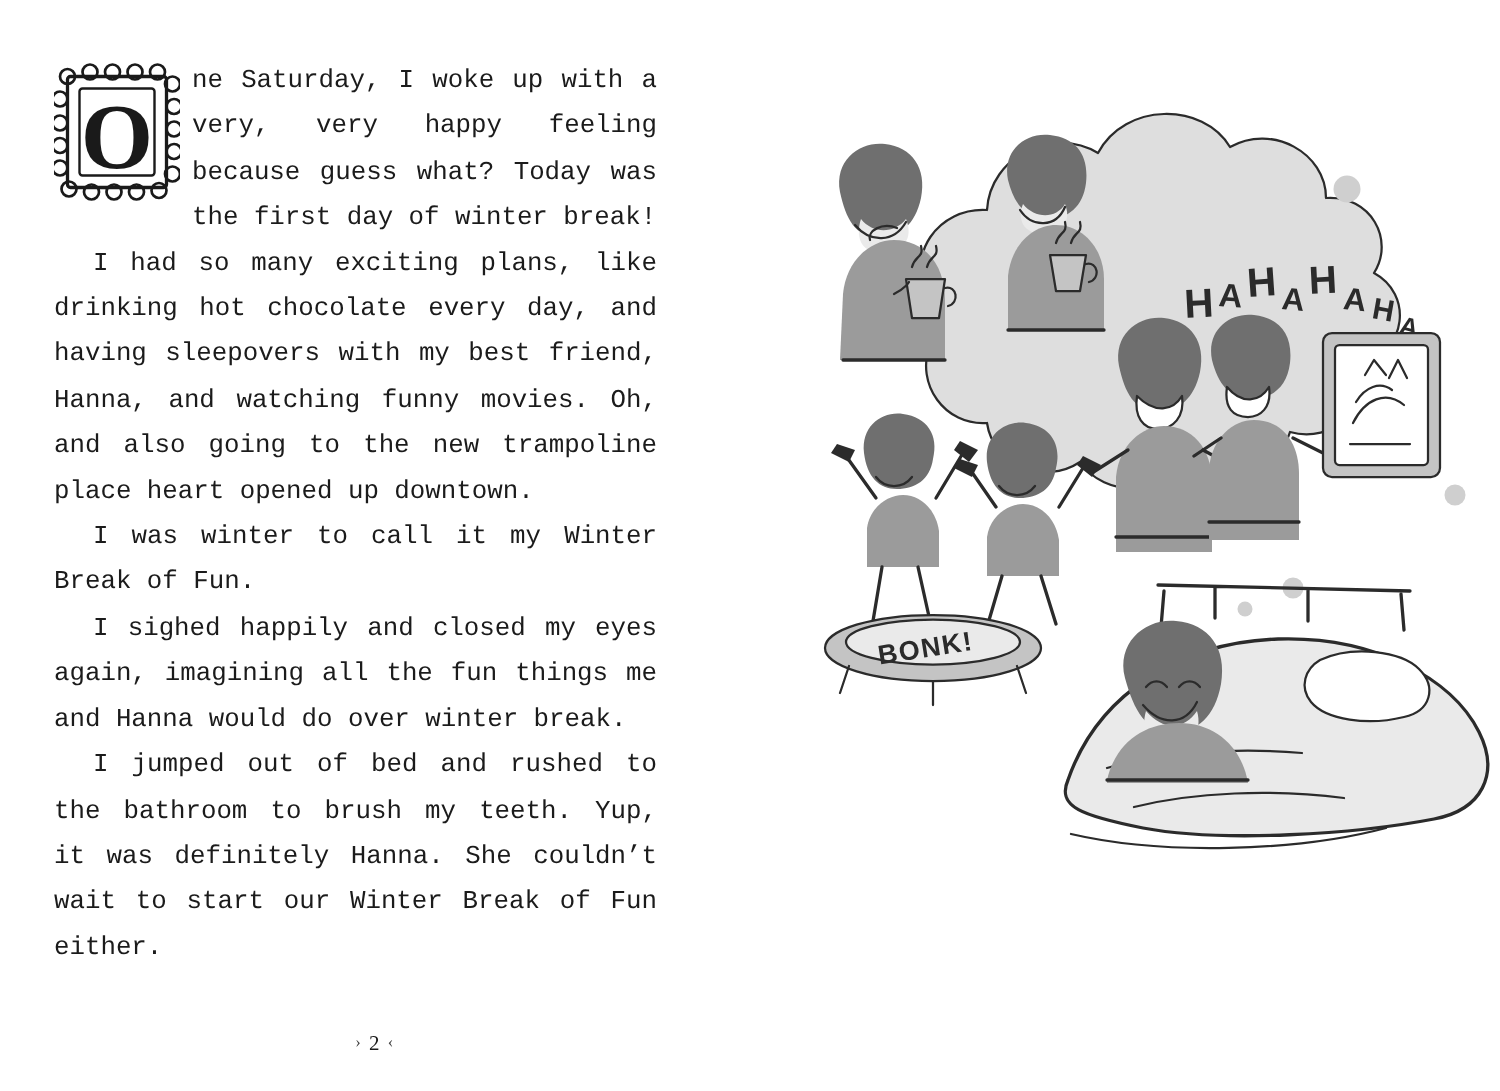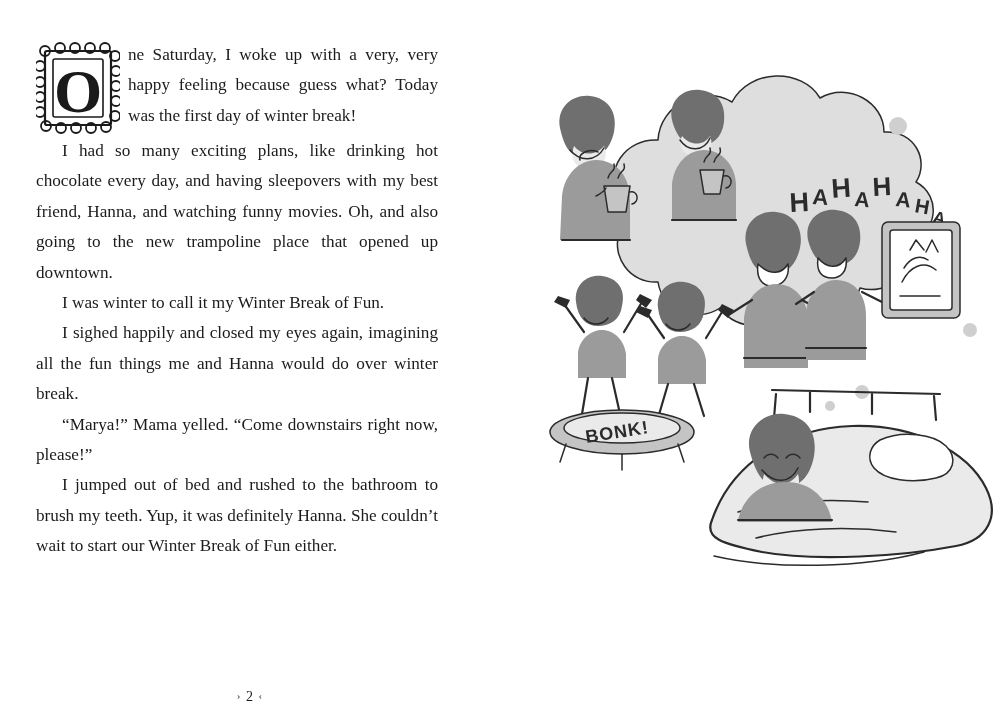--- a/index.html
+++ b/index.html
@@ -44,20 +44,21 @@
     float: left;
     width: 84px;
     height: 92px;
     margin: 2px 8px 0 0;
     position: relative;
   }
   .dropcap svg { display: block; }
   .para {
     margin: 0;
     text-indent: 26px;
+    font-family: Liberation Mono, monospace;
   }
   .para.first {
     text-indent: 0;
   }
   .page-number {
     position: absolute;
     bottom: 22px;
     left: 0;
     width: 500px;
     text-align: center;
@@ -122,24 +123,23 @@
                 <circle cx="4" cy="55" r="5"></circle>
                 <circle cx="4" cy="40" r="5"></circle>
               <circle cx="4" cy="24" r="5"></circle>
             </g>
             <text x="42" y="70" text-anchor="middle" font-family="Liberation Serif, serif" font-size="62" font-weight="bold" fill="#1a1a1a">O</text>
           </svg>
         </span>
         <p class="para first">ne Saturday, I woke up with a very, very happy feeling because guess what? Today was the first day of winter break!</p>
       </div>
 
-      <p class="para">I had so many exciting plans, like drinking hot chocolate every day, and having sleepovers with my best friend, Hanna, and watching funny movies. Oh, and also going to the new trampoline place that opened up downtown.</p>
+      <p class="para">I had so many exciting plans, like drinking hot chocolate every day, and having sleepovers with my best friend, Hanna, and watching funny movies. Oh, and also going to the new trampoline place heart opened up downtown.</p>
       <p class="para">I was winter to call it my Winter Break of Fun.</p>
       <p class="para">I sighed happily and closed my eyes again, imagining all the fun things me and Hanna would do over winter break.</p>
-      <p class="para">“Marya!” Mama yelled. “Come downstairs right now, please!”</p>
       <p class="para">I jumped out of bed and rushed to the bathroom to brush my teeth. Yup, it was definitely Hanna. She couldn’t wait to start our Winter Break of Fun either.</p>
 
     </div>
 
     <div class="page-number">
       <span class="orn">›</span>
       <span>2</span>
       <span class="orn">‹</span>
     </div>
   </div>

